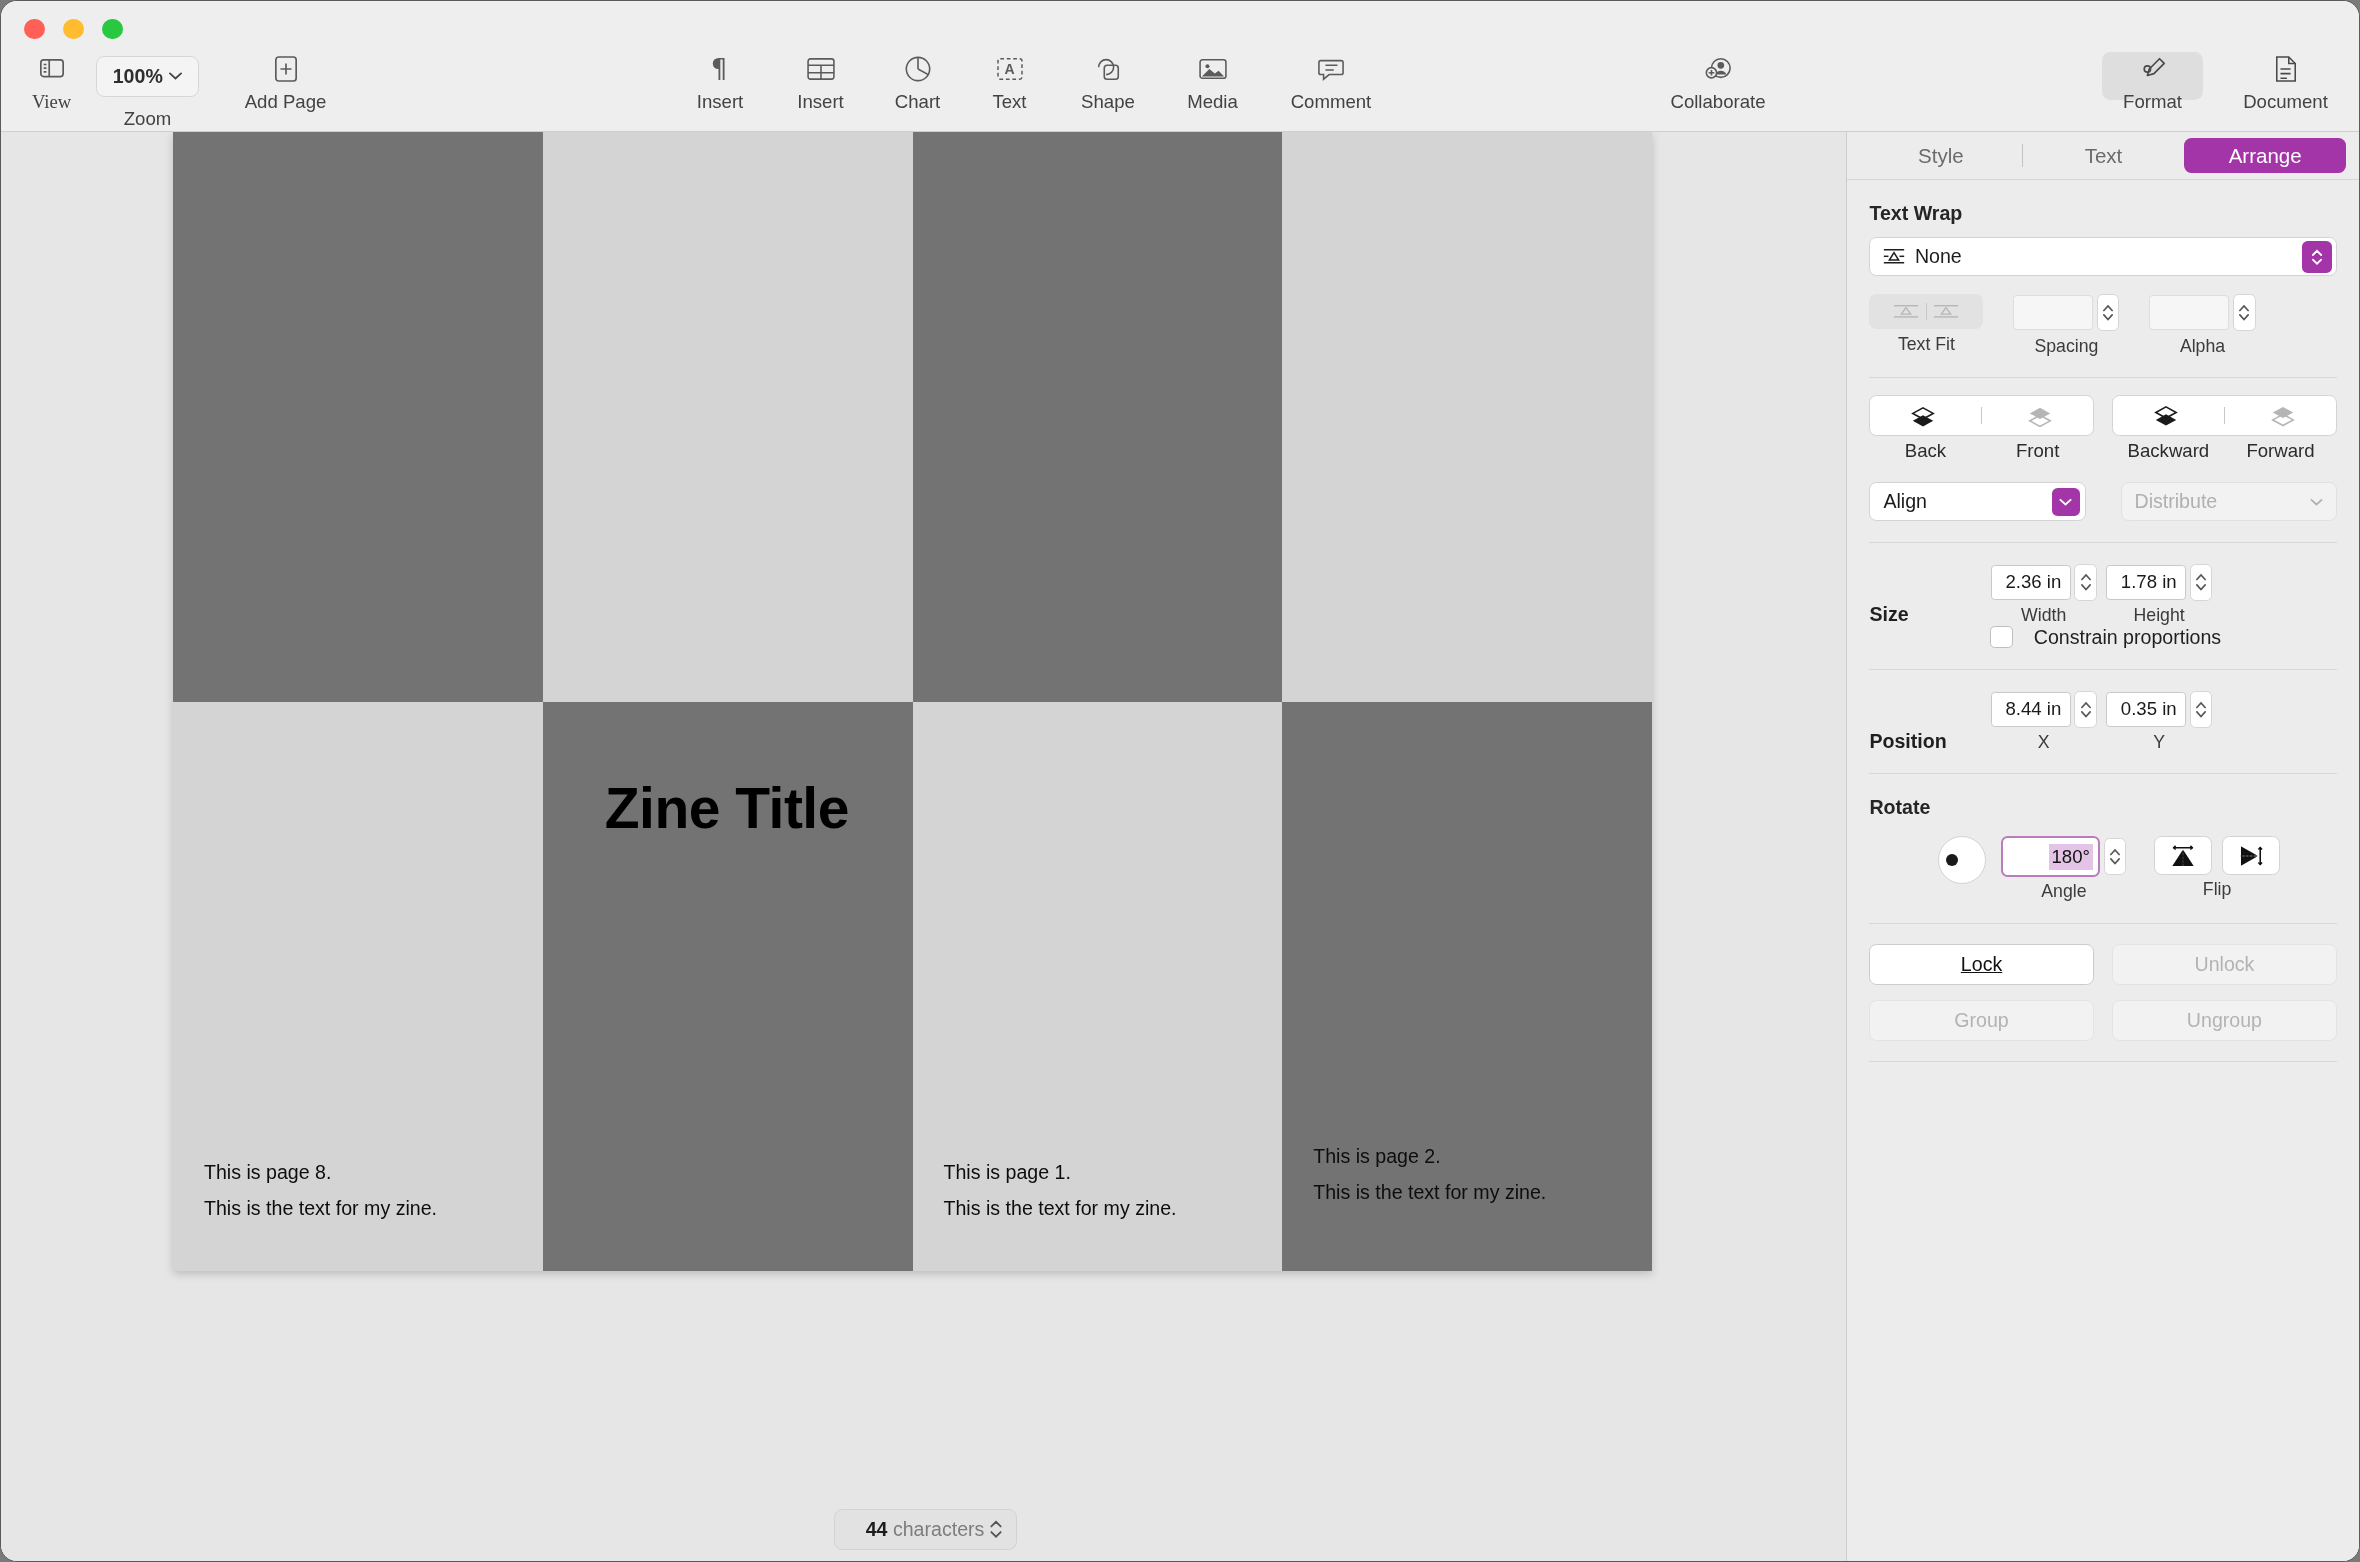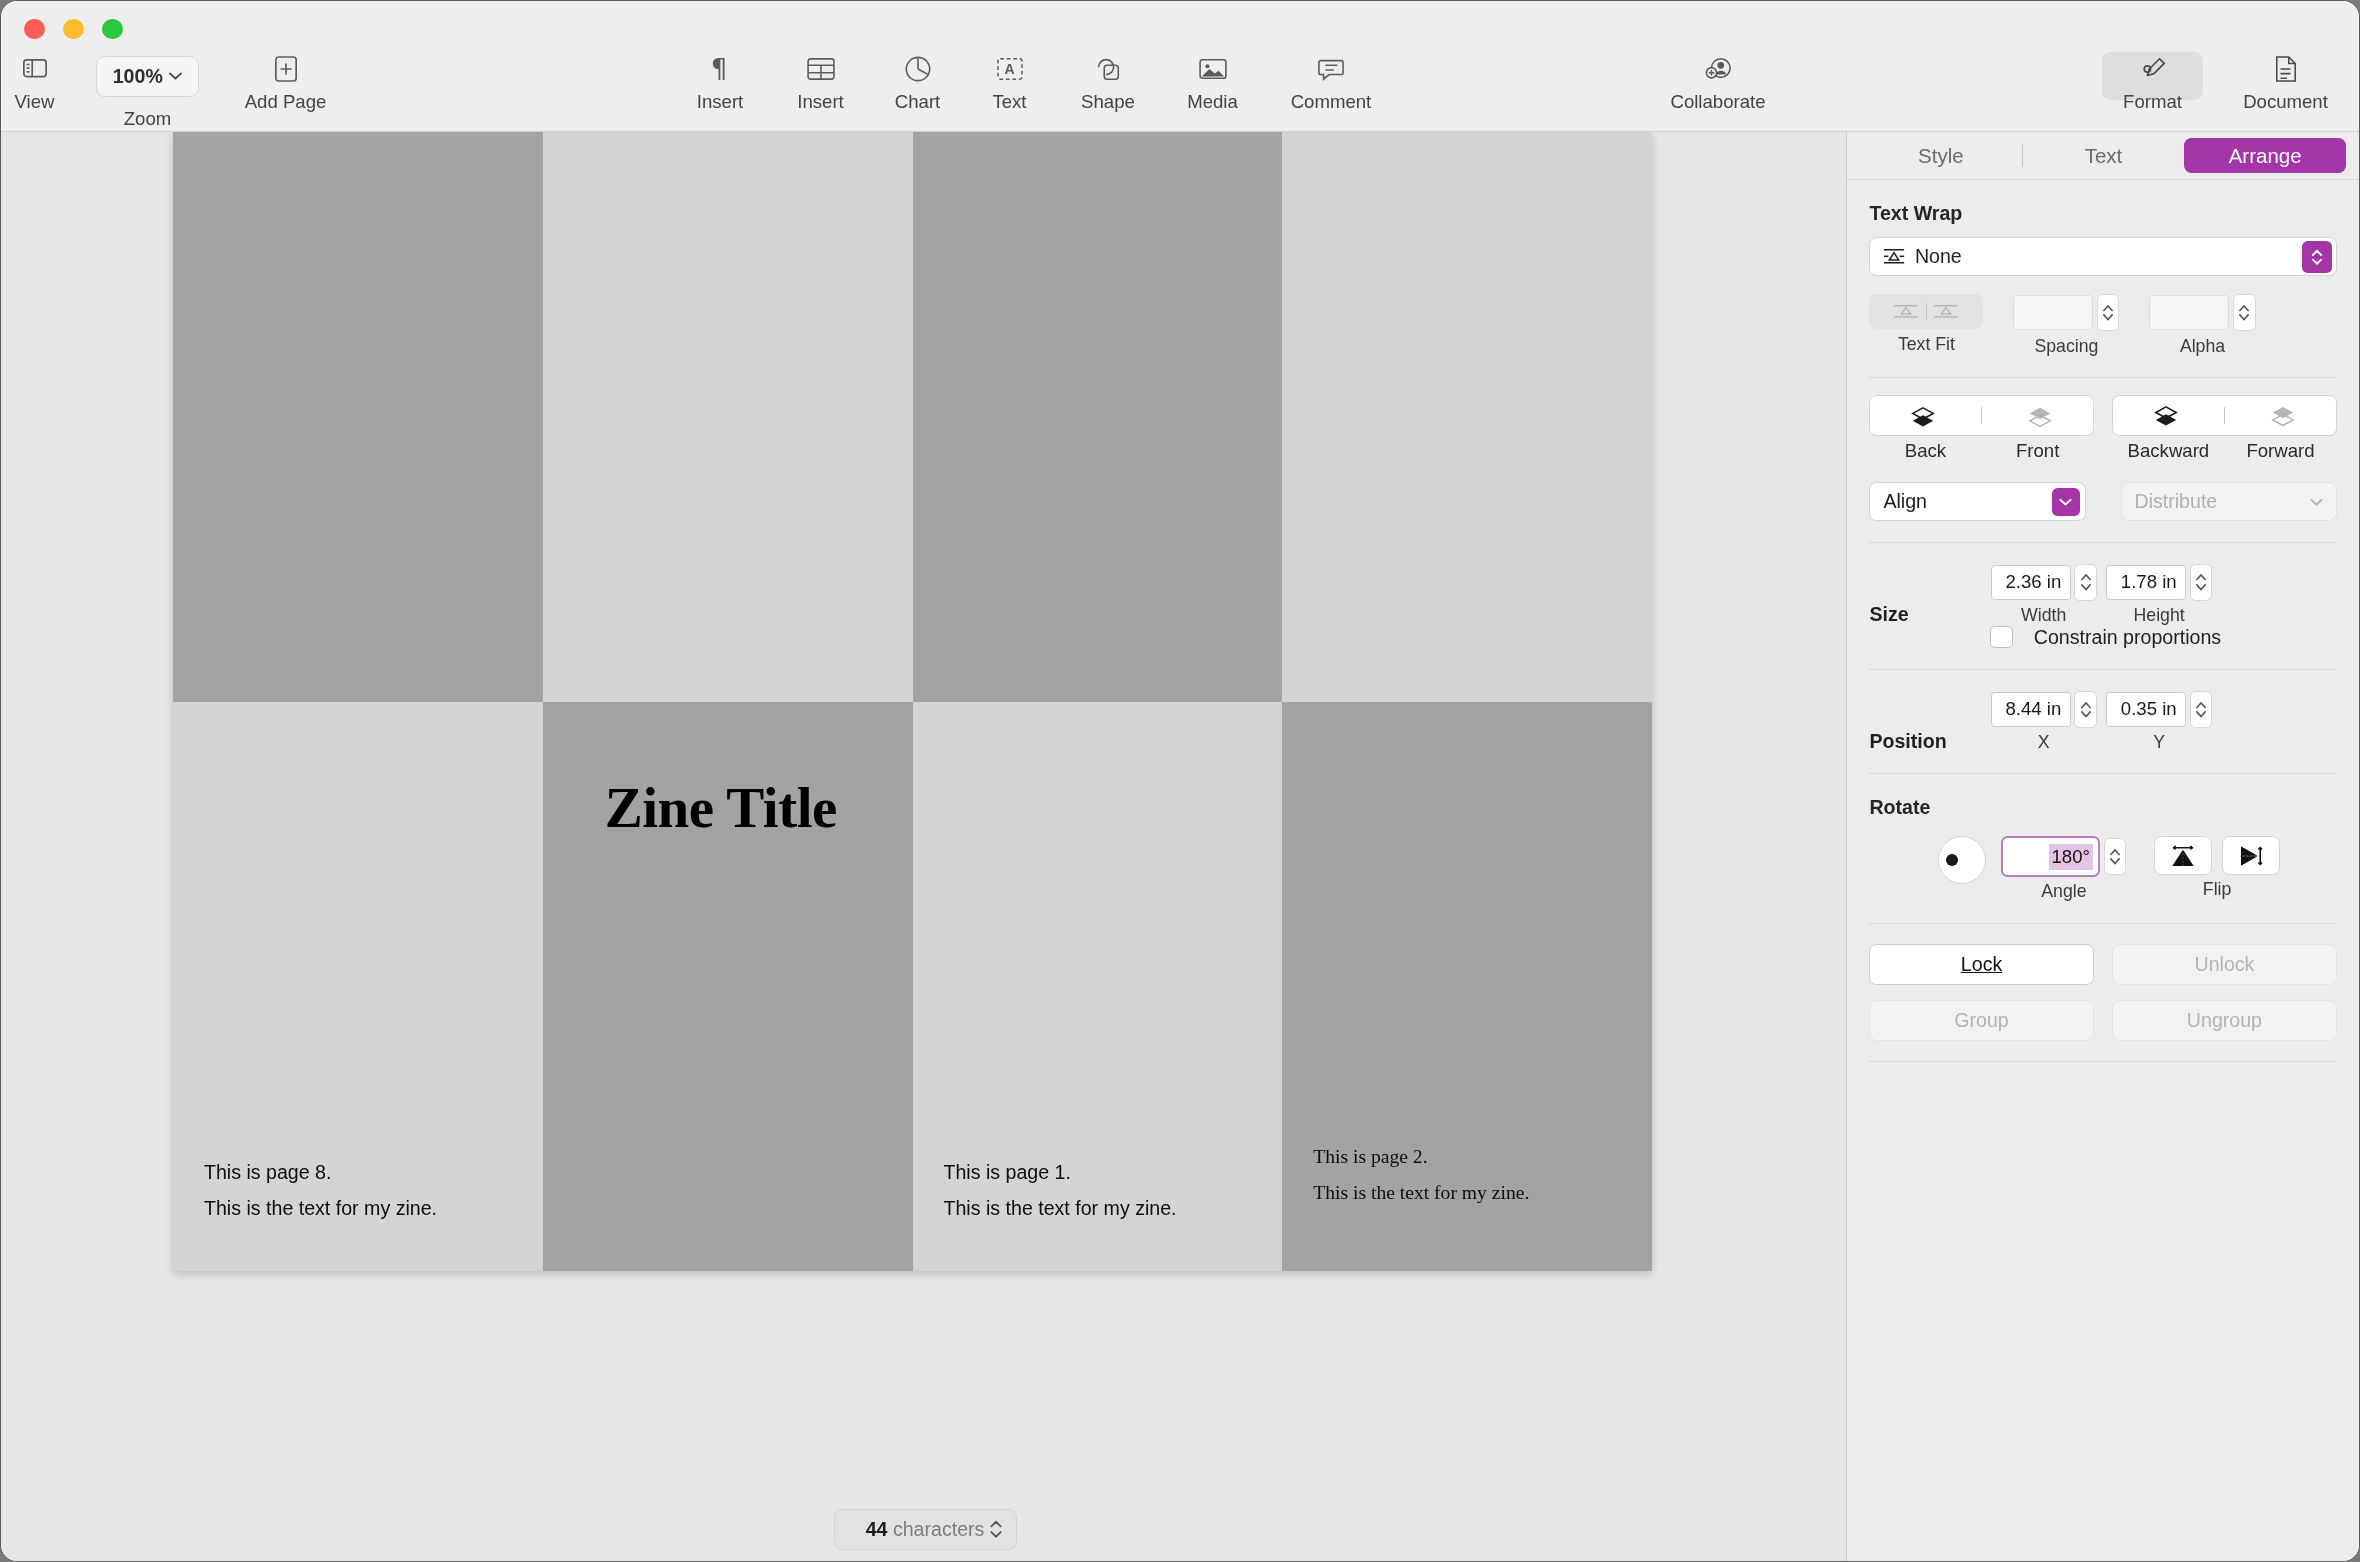--- a/index.html
+++ b/index.html
@@ -85,21 +85,21 @@
   .sheet {
     position: absolute;
     left: 172px; top: 0px;
     width: 1479px; height: 1139px;
     box-shadow: 0 2.8px 8.4px rgba(0,0,0,0.18);
     display: grid;
     grid-template-columns: repeat(4, 1fr);
     grid-template-rows: 1fr 1fr;
   }
   .panel { position: relative; overflow: hidden; }
-  .panel.white { background: #a3a3a3; font-family: Liberation Serif, serif; }
+  .panel.white { background: #737373; }
   .panel.gray  { background: #d4d4d4; }
 
   .ptext {
     position: absolute;
     left: 31px;
     font-size: 19.6px; color: #0d0d0d;
     line-height: 1.0;
   }
   .ptext p { margin: 0 0 17px 0; white-space: nowrap; }
 
@@ -310,21 +310,21 @@
 
   <div class="toolbar">
 
     <div class="traffic">
       <div class="tl red"></div>
       <div class="tl yellow"></div>
       <div class="tl green"></div>
     </div>
 
 
-    <div class="tb-item" style="left:1px; width:65px;">
+    <div class="tb-item" style="left:18px; width:65px;font-family:Liberation Serif, serif;">
       <div class="tb-icon">
         <svg width="26" height="22.4" viewBox="0 0 28 24" fill="none" stroke="#5b5b5b" stroke-width="1.8">
           <rect x="2" y="3" width="24" height="18" rx="3"></rect>
           <line x1="11" y1="3" x2="11" y2="21"></line>
           <line x1="5" y1="8" x2="8" y2="8"></line>
             <line x1="5" y1="12" x2="8" y2="12"></line>
             <line x1="5" y1="16" x2="8" y2="16"></line>
         </svg>
       </div>
       <div class="tb-label">View</div>

